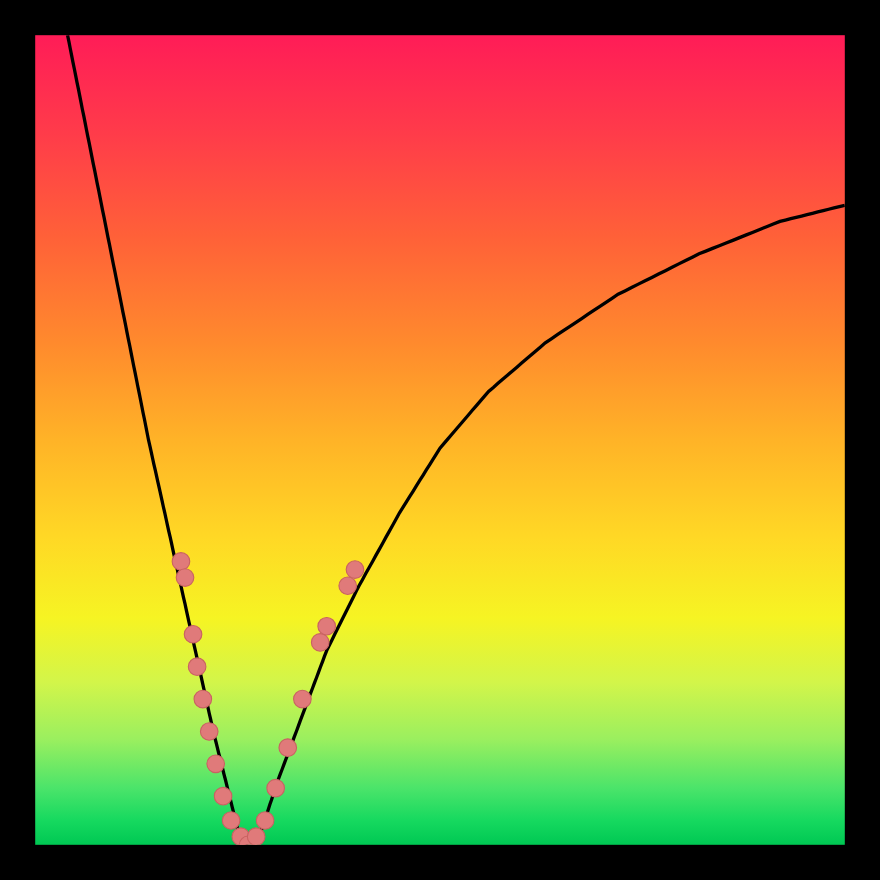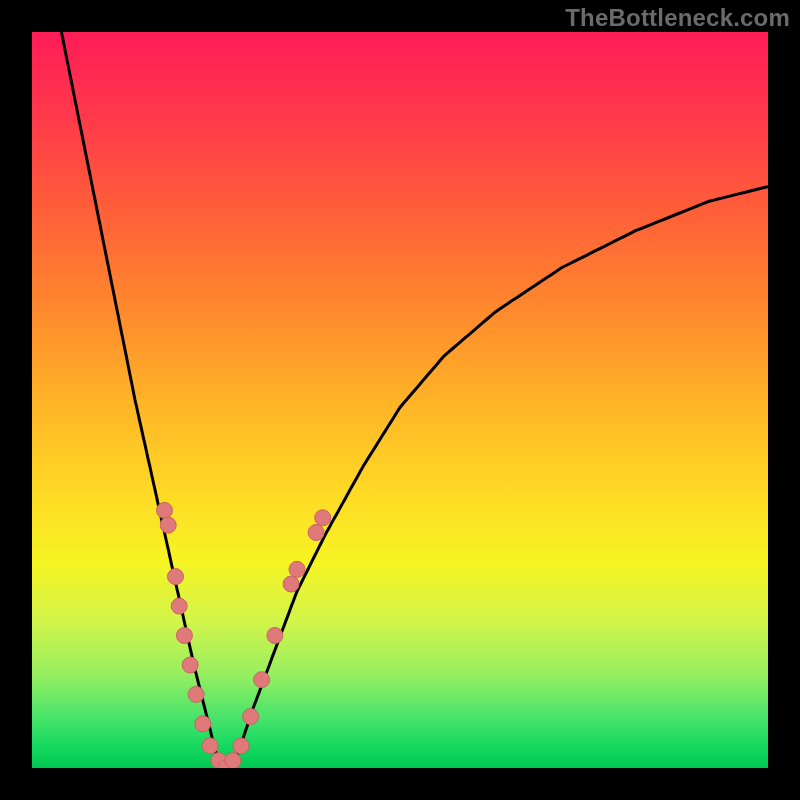--- a/index.html
+++ b/index.html
@@ -79,14 +79,13 @@
           <circle cx="218.6" cy="684.5" r="8" fill="#e07a7a" stroke="#c96262" stroke-width="1"></circle>
           <circle cx="229.6" cy="647.7" r="8" fill="#e07a7a" stroke="#c96262" stroke-width="1"></circle>
           <circle cx="242.9" cy="603.5" r="8" fill="#e07a7a" stroke="#c96262" stroke-width="1"></circle>
           <circle cx="259.1" cy="552.0" r="8" fill="#e07a7a" stroke="#c96262" stroke-width="1"></circle>
           <circle cx="265.0" cy="537.3" r="8" fill="#e07a7a" stroke="#c96262" stroke-width="1"></circle>
           <circle cx="284.1" cy="500.5" r="8" fill="#e07a7a" stroke="#c96262" stroke-width="1"></circle>
           <circle cx="290.7" cy="485.8" r="8" fill="#e07a7a" stroke="#c96262" stroke-width="1"></circle>
         </g>
     </svg>
   </div>
-  <div class="watermark">TheBottleneck.com</div>
 </div>
 
 </body></html>

